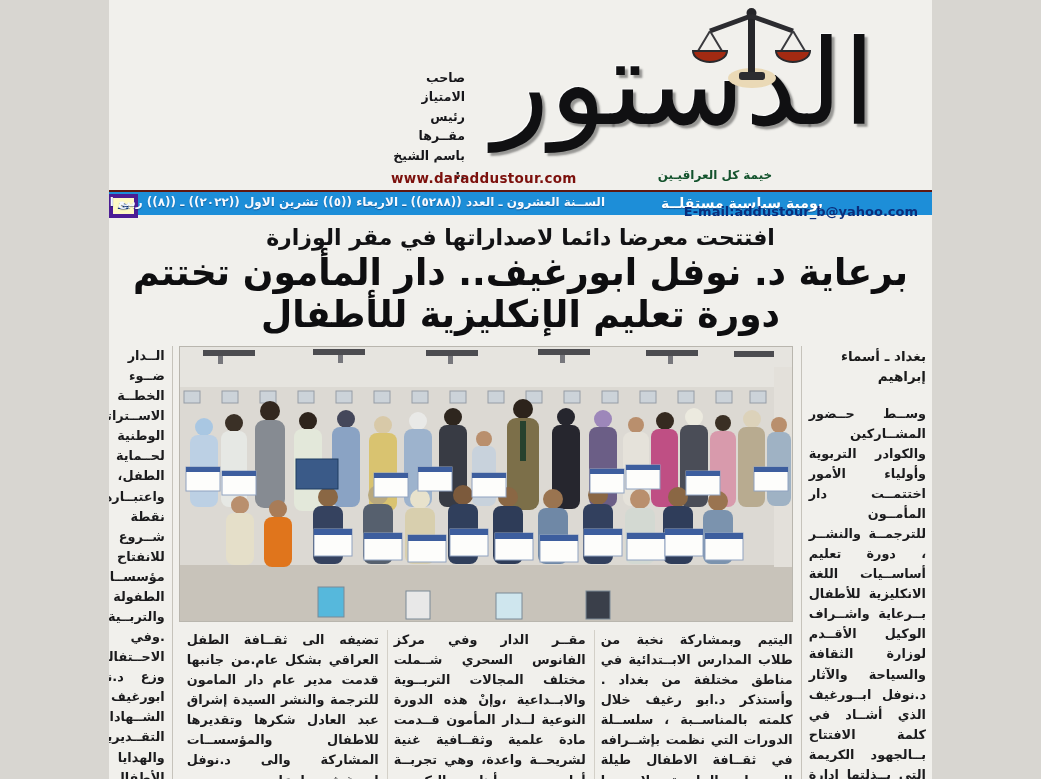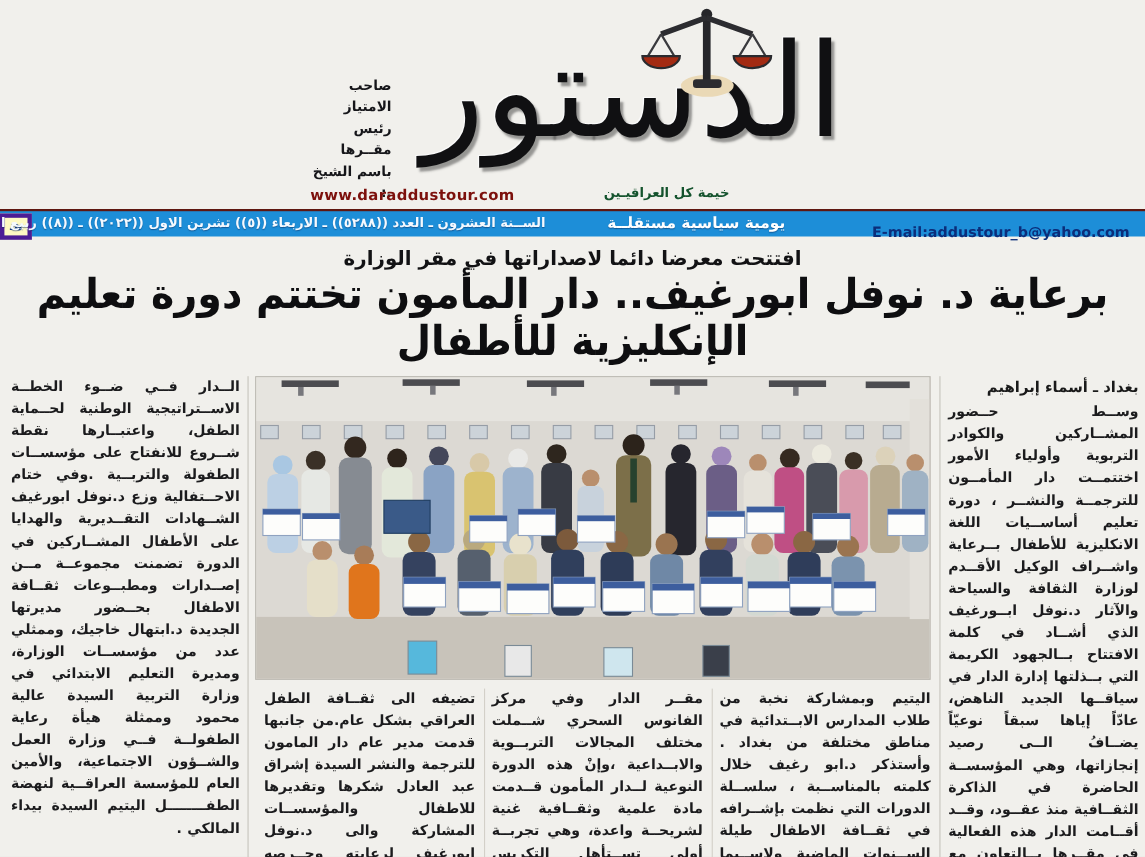--- a/index.html
+++ b/index.html
@@ -1,19 +1,19 @@
 <!DOCTYPE html>
 <html lang="ar"><head>
 <meta charset="utf-8">
 <style>
   * { margin:0; padding:0; box-sizing:border-box; }
   html,body { background:#d8d6d1; }
   body { font-family:"DejaVu Sans", sans-serif; }
   .page {
-    position:relative; width:1041px; height:779px; margin:0 auto;
+    position:relative; width:823px; height:779px; margin:0 auto;
     background:#f1f0ec; overflow:hidden; color:#1a1a1a;
   }
 
   
   .masthead { position:relative; height:190px; }
   .publisher {
     position:absolute; left:278px; top:68px; width:78px;
     text-align:right; font-size:12.5px; font-weight:bold; line-height:1.55;
     direction:rtl; color:#16161a;
   }
@@ -58,38 +58,38 @@
     font-size:13px; font-weight:bold; color:#0b2d7a;
   }
   .edge-tab {
     position:absolute; left:0; top:2px; background:#fef9c3; color:#123d8a;
     font-size:11px; font-weight:bold; padding:1px 5px 2px; border:4px solid #4c1d95;
   }
 
   
   .kicker {
     margin-top:10px; text-align:center; direction:rtl;
-    font-size:18px; font-weight:900; color:#121214;
+    font-size:22px; font-weight:900; color:#121214;
   }
   .headline {
     margin-top:2px; text-align:center; direction:rtl;
     font-size:36px; font-weight:900; color:#0e0e10; transform:scaleY(1.04);
     letter-spacing:-1px;
   }
 
   
   .article-body {
     display:flex; direction:rtl; gap:0; padding:0 6px; margin-top:12px;
     height:452px;
   }
   .col-right { width:180px; padding-left:7px; }
   .mid-wrap  { width:630px; padding:0 8px; border-right:1px solid #c6c3bb; border-left:1px solid #c6c3bb; }
   .col-left  { width:215px; padding-right:7px; }
 
-  .byline { font-size:13.5px; font-weight:900; direction:rtl; line-height:1.5; margin-bottom:3px; }
+  .byline { font-size:13.5px; font-weight:900; direction:rtl; line-height:1.5; margin-bottom:17px; }
   .body-text {
     direction:rtl; text-align:justify; font-size:12.8px; font-weight:bold;
     line-height:1.57; color:#1b1b1d; word-spacing:.5px;
   }
   .photo-box {
     width:614px; height:276px; border:1px solid #b9b6ae; background:#dddad4; overflow:hidden;
   }
   .mid-cols { display:flex; direction:rtl; margin-top:8px; }
   .mid-col { flex:1; padding:0 0 0 6px; }
   .mid-col + .mid-col { border-right:1px solid #d3d0c8; padding-right:8px; }

